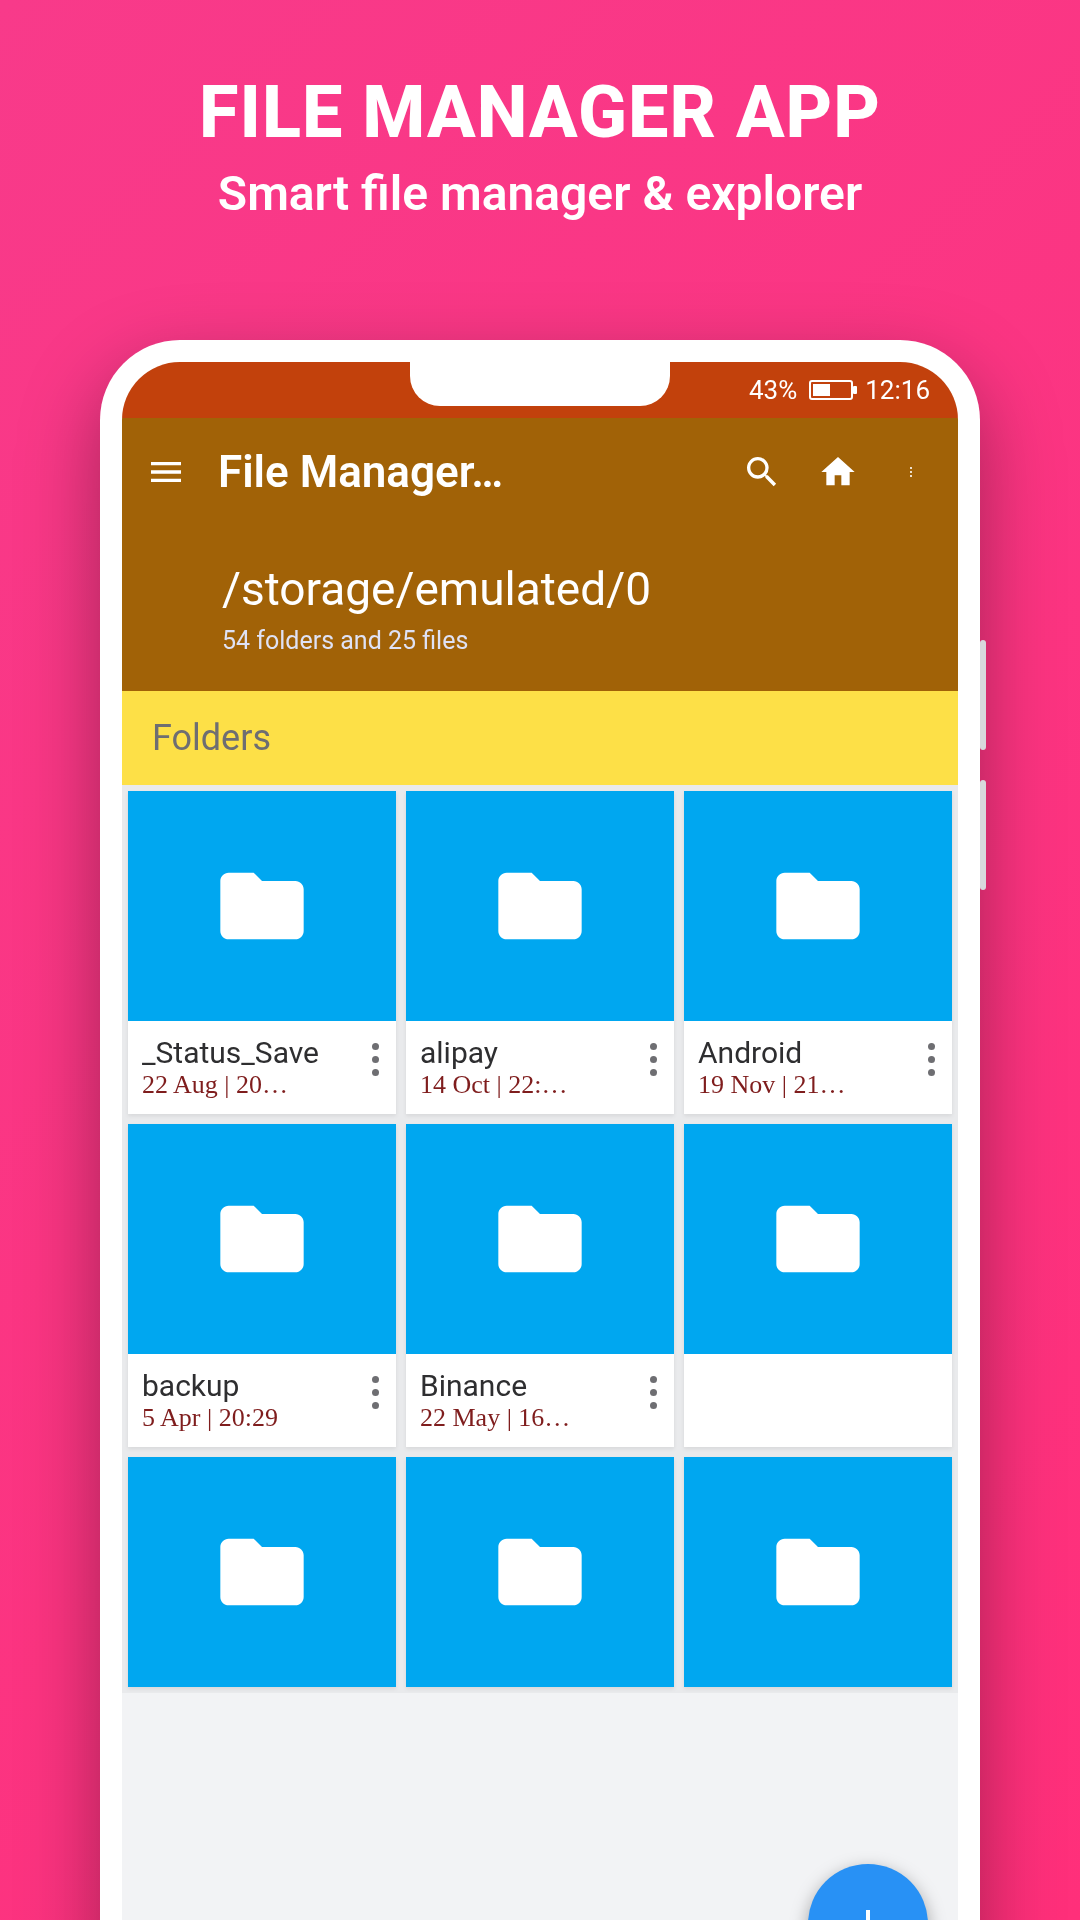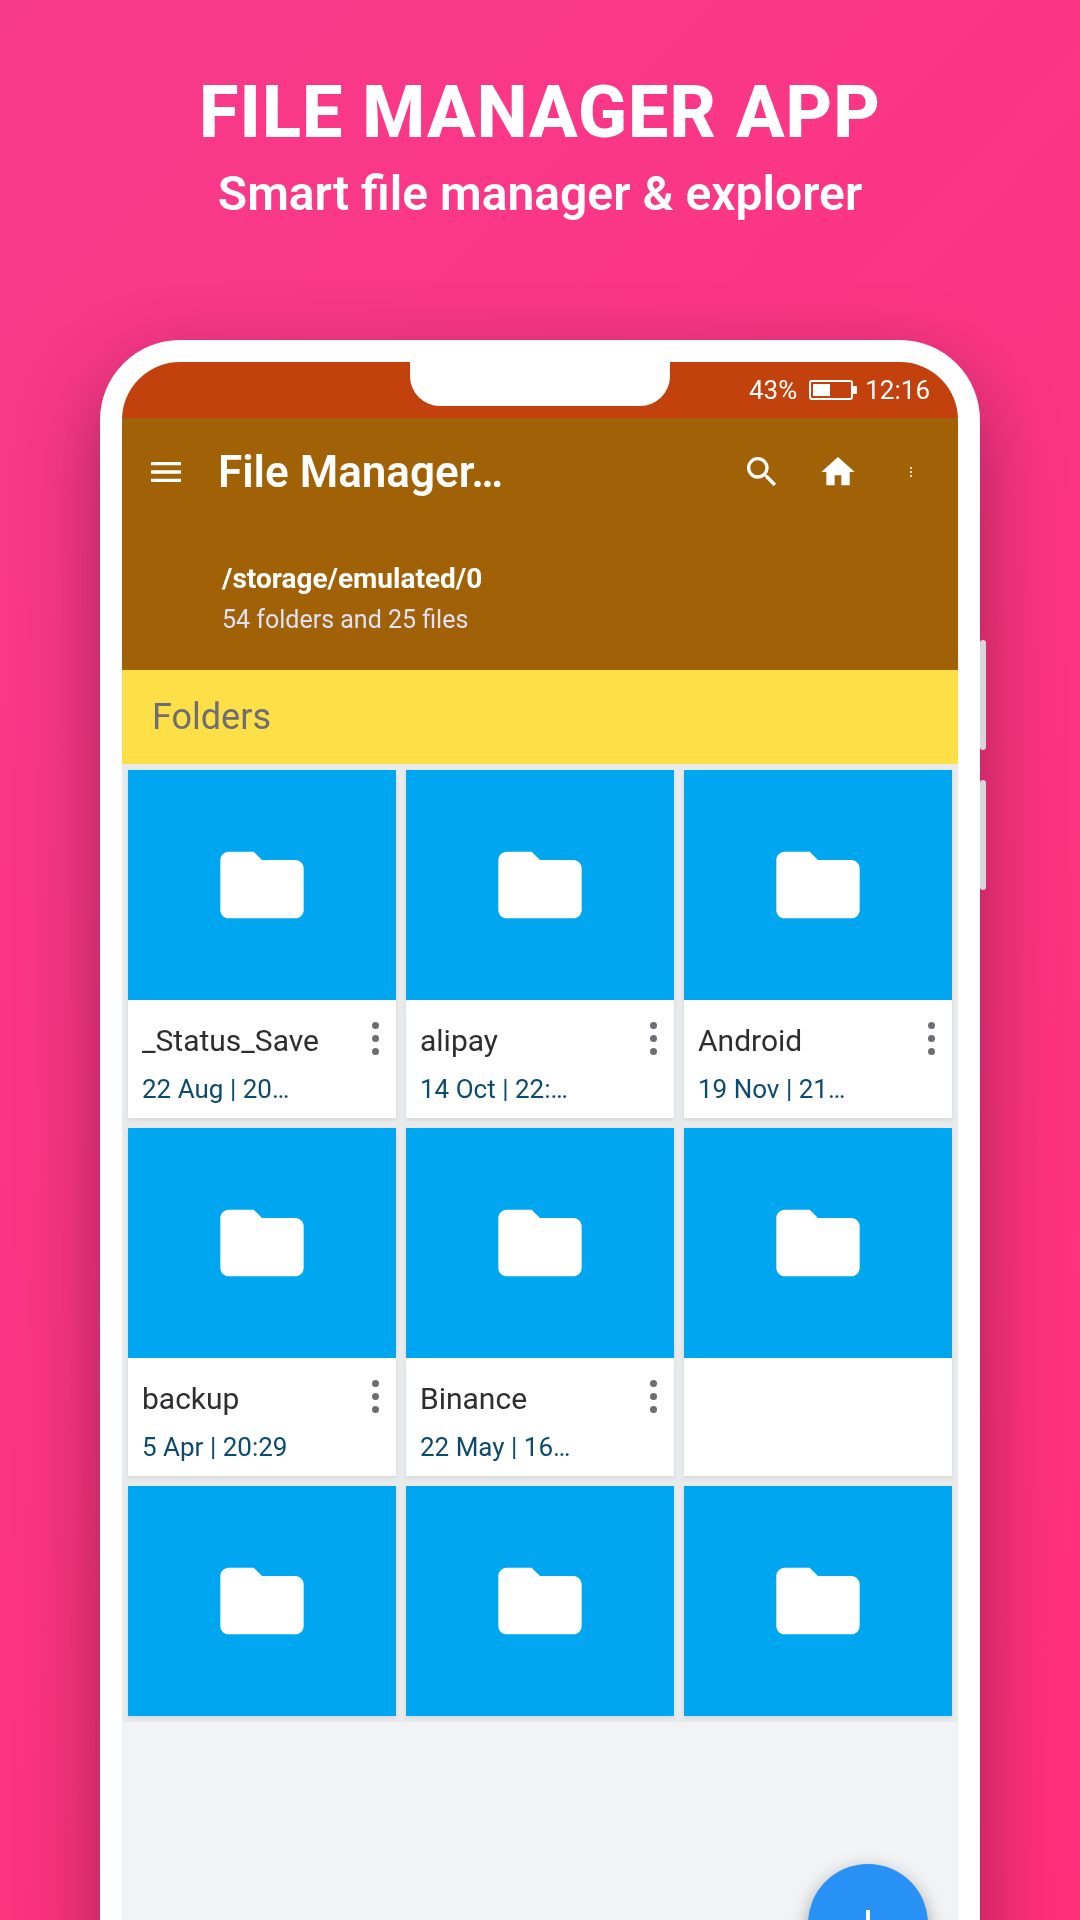--- a/index.html
+++ b/index.html
@@ -126,22 +126,22 @@
   align-items: center;
   justify-content: center;
   cursor: pointer;
 }
 .icon-btn svg { fill: #fff; }
 .app-bar-path {
   margin-top: 64px;
   padding-left: 80px;
 }
 .app-bar-path .path {
-  font-size: 28px;
-  font-weight: 700;
+  font-size: 46px;
+  font-weight: 400;
 }
 .app-bar-path .counts {
   font-size: 25px;
   margin-top: 10px;
   color: #dfe2f5;
 }
 .section-header {
   background: #fde047;
   font-size: 36px;
   color: #6e6e72;
@@ -177,29 +177,29 @@
 .folder-meta .text {
   flex: 1;
   min-width: 0;
 }
 .folder-meta .name {
   font-size: 30px;
   color: #2e2e30;
   white-space: nowrap;
   overflow: hidden;
   text-overflow: ellipsis;
-  margin-top: 9px;
 }
 .folder-meta .date {
   font-size: 26px;
-  color: #0c4a6e;
-  margin-top: 16px;
+  color: #7f1d1d;
+  margin-top: 0;
   white-space: nowrap;
   overflow: hidden;
   text-overflow: ellipsis;
+  font-family: Liberation Serif, serif;
 }
 .folder-meta .dots {
   width: 30px;
   display: flex;
   flex-direction: column;
   align-items: center;
   gap: 6px;
   padding-top: 8px;
   cursor: pointer;
 }

